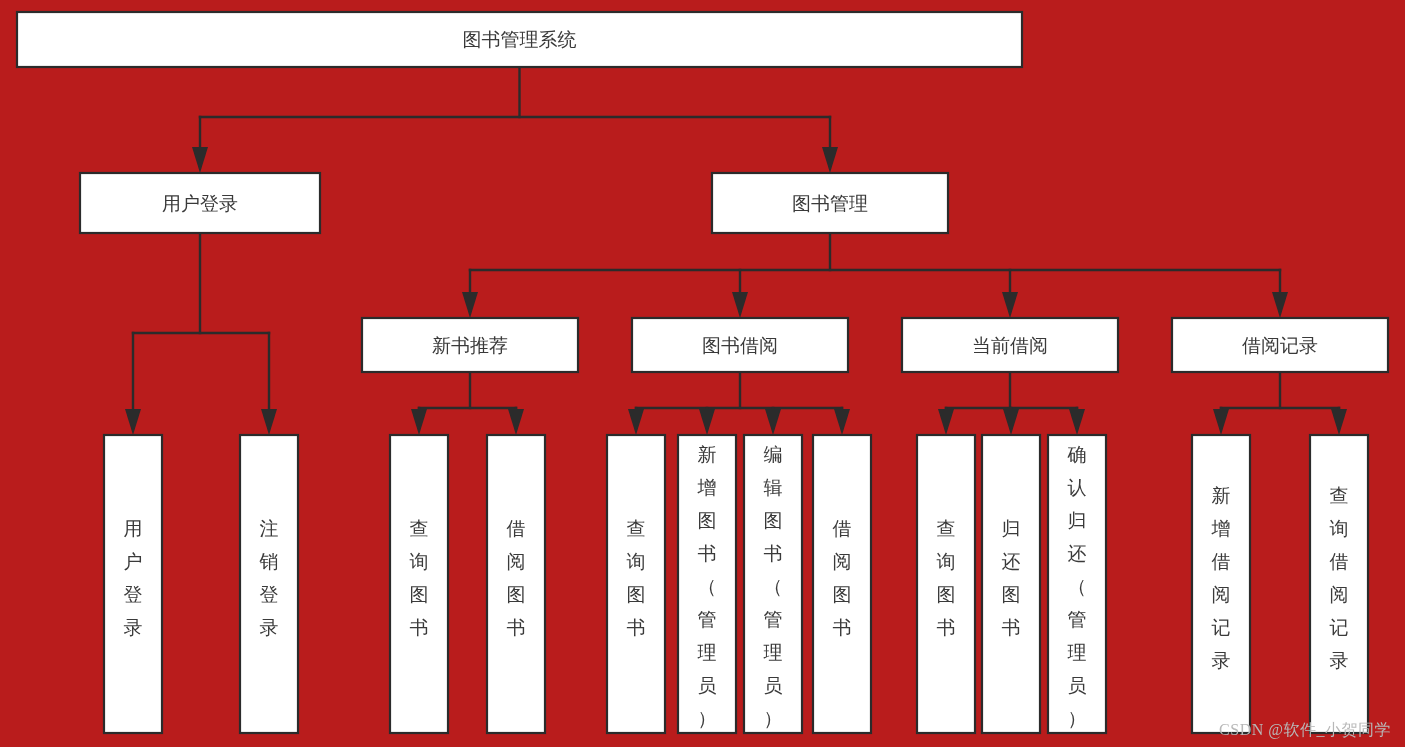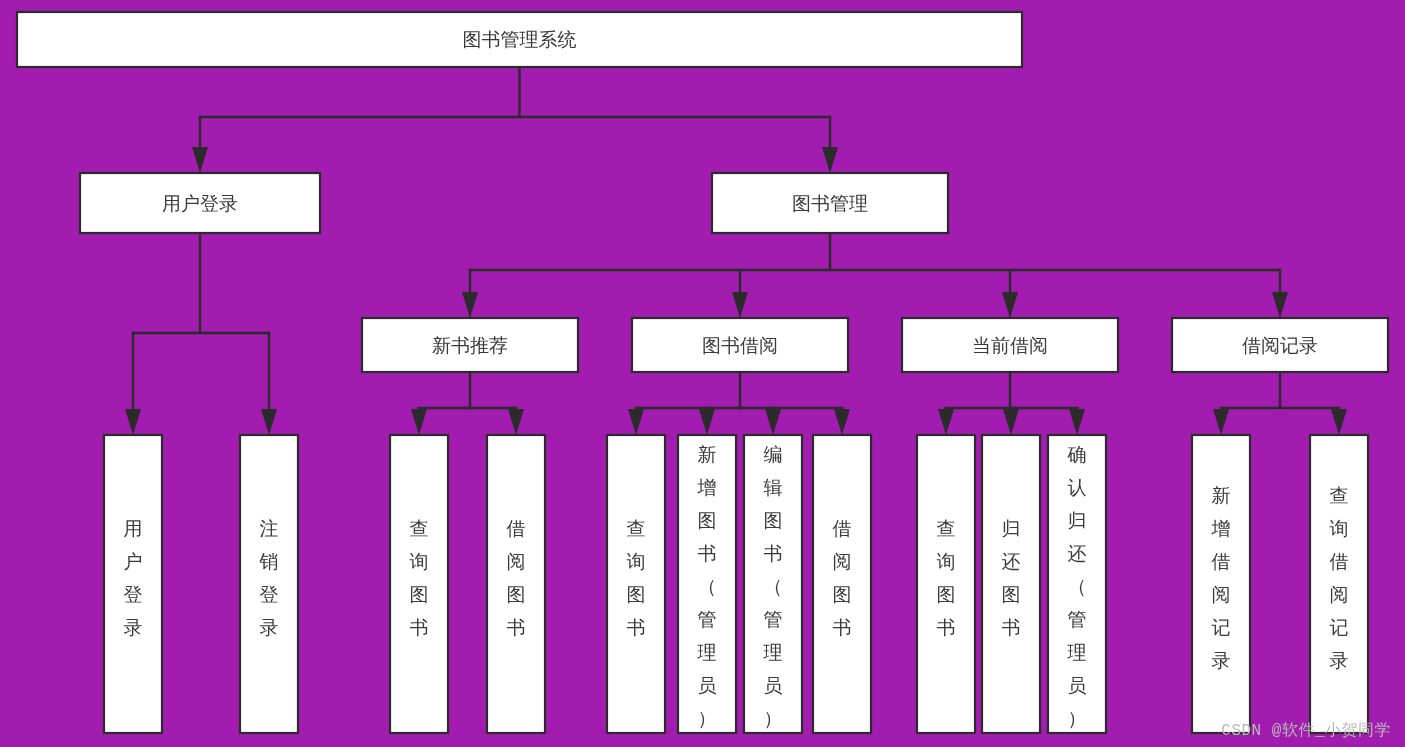--- a/index.html
+++ b/index.html
@@ -11,21 +11,21 @@
   body {
     font-family: "DejaVu Sans", "Liberation Sans", sans-serif;
     width: 1405px;
     height: 747px;
     overflow: hidden;
   }
   #diagram-root {
     position: relative;
     width: 1405px;
     height: 747px;
-    background: #a21caf;
+    background: #b91c1c;
   }
   svg.diagram-canvas {
     position: absolute;
     left: 0;
     top: 0;
     width: 1405px;
     height: 747px;
     display: block;
   }
   .node-box {
@@ -53,21 +53,21 @@
   .node-label-vertical {
     fill: #3a3a3a;
     font-family: "DejaVu Sans", "Liberation Sans", sans-serif;
     font-size: 19px;
     text-anchor: middle;
   }
   .watermark-text {
     position: absolute;
     right: 14px;
     bottom: 6px;
-    font-family: Liberation Mono, monospace;
+    font-family: Liberation Serif, serif;
     font-size: 16px;
     color: #b8b8b8;
     white-space: nowrap;
     letter-spacing: 0.5px;
     pointer-events: none;
   }
 </style>
 </head>
 <body>
 

